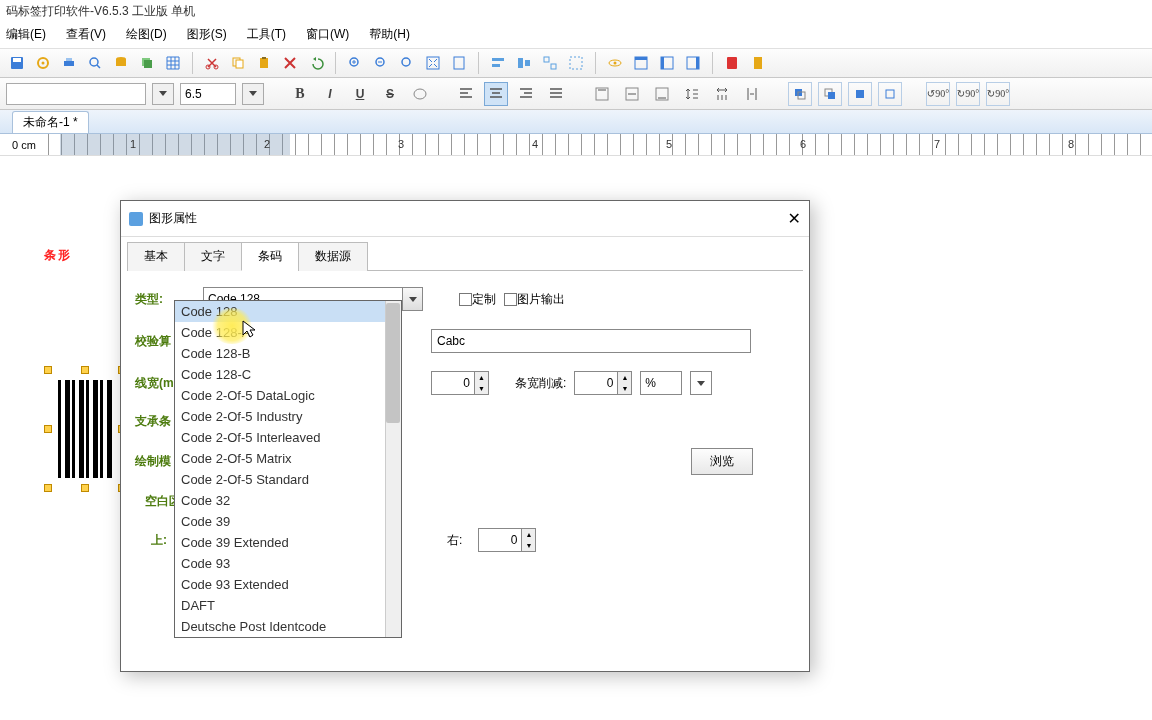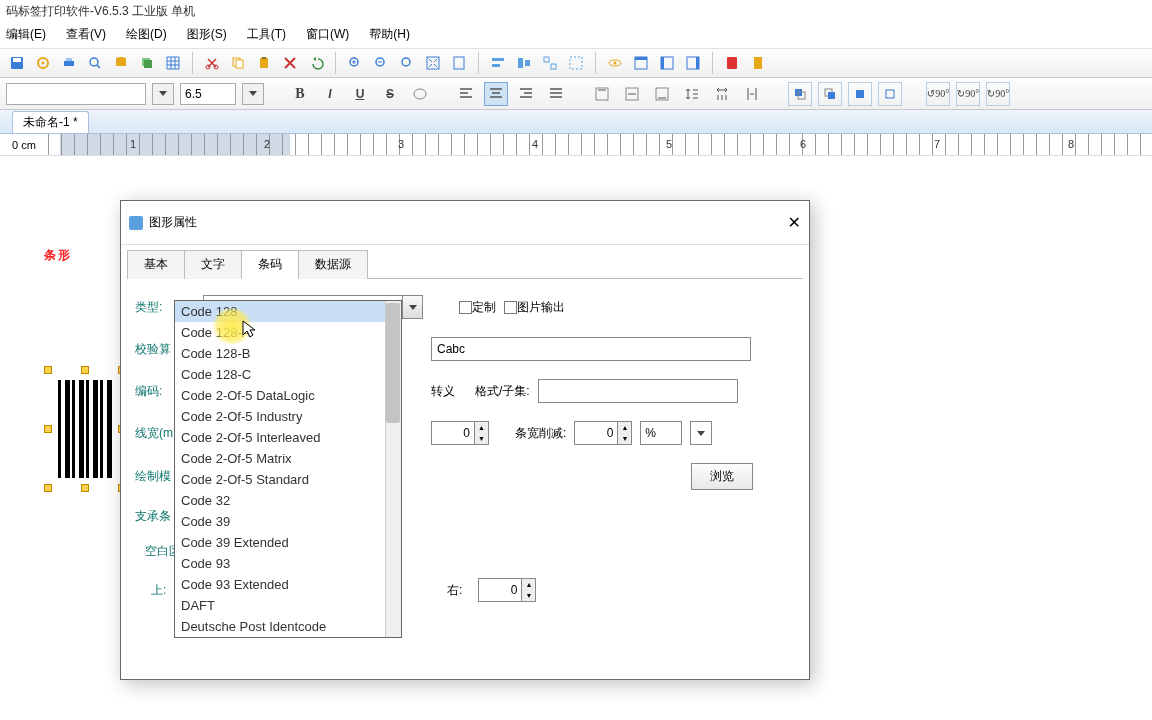--- a/index.html
+++ b/index.html
@@ -31,29 +31,29 @@
 
 .canvas { position: relative; width: 100%; height: 560px; background: #fff; }
 .bg-text { position:absolute; top: 40px; left: 44px; font-size: 70px; font-weight: 700; color: #f22; letter-spacing: 2px; white-space: nowrap; font-family: "SimHei","Microsoft YaHei"; }
 
 .barcode-obj { position:absolute; top: 220px; left: 54px; width: 62px; height: 106px; }
 .barcode-obj .handles { position:absolute; inset:-6px; }
 .barcode-obj .h { position:absolute; width:8px; height:8px; background:#ffd24d; border:1px solid #c08a00;}
 .barcode-obj .bars { position:absolute; inset:4px; background: repeating-linear-gradient(to right,#000 0,#000 3px,#fff 3px,#fff 7px,#000 7px,#000 12px,#fff 12px,#fff 14px); }
 
 .dialog { position:absolute; top: 200px; left: 120px; width: 690px; background:#fff; border:1px solid #666; box-shadow: 4px 4px 18px rgba(0,0,0,.25); }
-.dlg-title { height: 44px; display:flex; align-items:center; justify-content:space-between; padding: 0 8px; border-bottom:1px solid #ddd;}
+.dlg-title { height: 36px; display:flex; align-items:center; justify-content:space-between; padding: 0 8px; border-bottom:1px solid #ddd;}
 .dlg-title .ttl { display:flex; align-items:center; gap:6px;}
 .dlg-title .close { font-size:16px; font-family: Arial; }
 .dlg-tabs { display:flex; border-bottom:1px solid #bcbcbc; margin: 4px 6px 0 6px;}
 .dlg-tabs div { padding: 5px 16px; border:1px solid #bcbcbc; border-bottom:none; margin-right:-1px; background:#f4f4f4; position:relative; top:1px;}
 .dlg-tabs div.active { background:#fff; border-bottom:1px solid #fff;}
 .dlg-body { padding: 16px 14px; position:relative; min-height: 400px;}
 .frow { display:flex; align-items:center; gap:8px; margin-bottom: 18px;}
-.frow label { width: 60px; text-align:left; color:#0f766e;}
+.frow label { width: 60px; text-align:left; color:#4d7c0f;font-weight:bold;}
 .combo { width: 220px; height: 24px; border:1px solid #888; display:flex; align-items:center; padding: 0 4px; position:relative; background:#fff;}
 .combo .arrow { position:absolute; right:0; top:0; width:20px; height:100%; border-left:1px solid #888; background:linear-gradient(#f8f8f8,#ddd); display:flex; align-items:center; justify-content:center;}
 .chk { display:flex; align-items:center; }
 .chk .box { width:13px; height:13px; border:1px solid #777; background:#fff;}
 .txtinput { height:24px; border:1px solid #888; padding:0 5px; background:#fff;}
 .spin { display:flex; align-items:center;}
 .spin input { width:44px; height:24px; border:1px solid #888; text-align:right; padding-right:4px;}
 .spin .sp { width:14px; height:24px; border:1px solid #888; border-left:none; display:flex; flex-direction:column;}
 .spin .sp div{flex:1; display:flex; align-items:center; justify-content:center; font-size:7px; background:#eee;}
 .dbtn { padding: 4px 18px; border:1px solid #888; background:linear-gradient(#fdfdfd,#e8e8e8);}
@@ -432,27 +432,20 @@
           <div class="box"></div>
           <span>图片输出</span>
         </div>
     </div>
     <div class="frow">
       <label>校验算</label>
       <div style="width:220px"></div>
       <input class="txtinput" style="width: 320px;" value="Cabc">
     </div>
     <div class="frow">
-      <label>编码:</label>
-      <div style="width:220px"></div>
-      <span>转义</span>
-      <span style="margin-left:12px">格式/子集:</span>
-      <input class="txtinput" style="width: 200px;">
-    </div>
-    <div class="frow">
       <label>线宽(m</label>
       <div style="width:220px"></div>
       <div class="spin">
           <input value="0" style="">
           <div class="sp">
             <div>▲</div>
             <div>▼</div>
           </div>
         </div>
       <span style="margin-left:18px">条宽削减:</span>
@@ -464,26 +457,26 @@
           </div>
         </div>
       <div class="combo" style="width:42px">
           <span>%</span>
         </div>
       <div class="combo" style="width:22px">
           <div class="tri" style="margin:auto"></div>
         </div>
     </div>
     <div class="frow">
+      <label>支承条</label>
+    </div>
+    <div class="frow">
       <label>绘制模</label>
       <div style="width:480px"></div>
       <button class="dbtn">浏览</button>
-    </div>
-    <div class="frow">
-      <label>支承条</label>
     </div>
     <div class="frow">
       <label style="width:50px;padding-left:10px">空白区</label>
     </div>
     <div class="frow">
       <label style="width:40px;padding-left:16px">上:</label>
       <div style="width:256px"></div>
       <span>右:</span>
       <div class="spin" style="margin-left:8px">
           <input value="0" style="">

